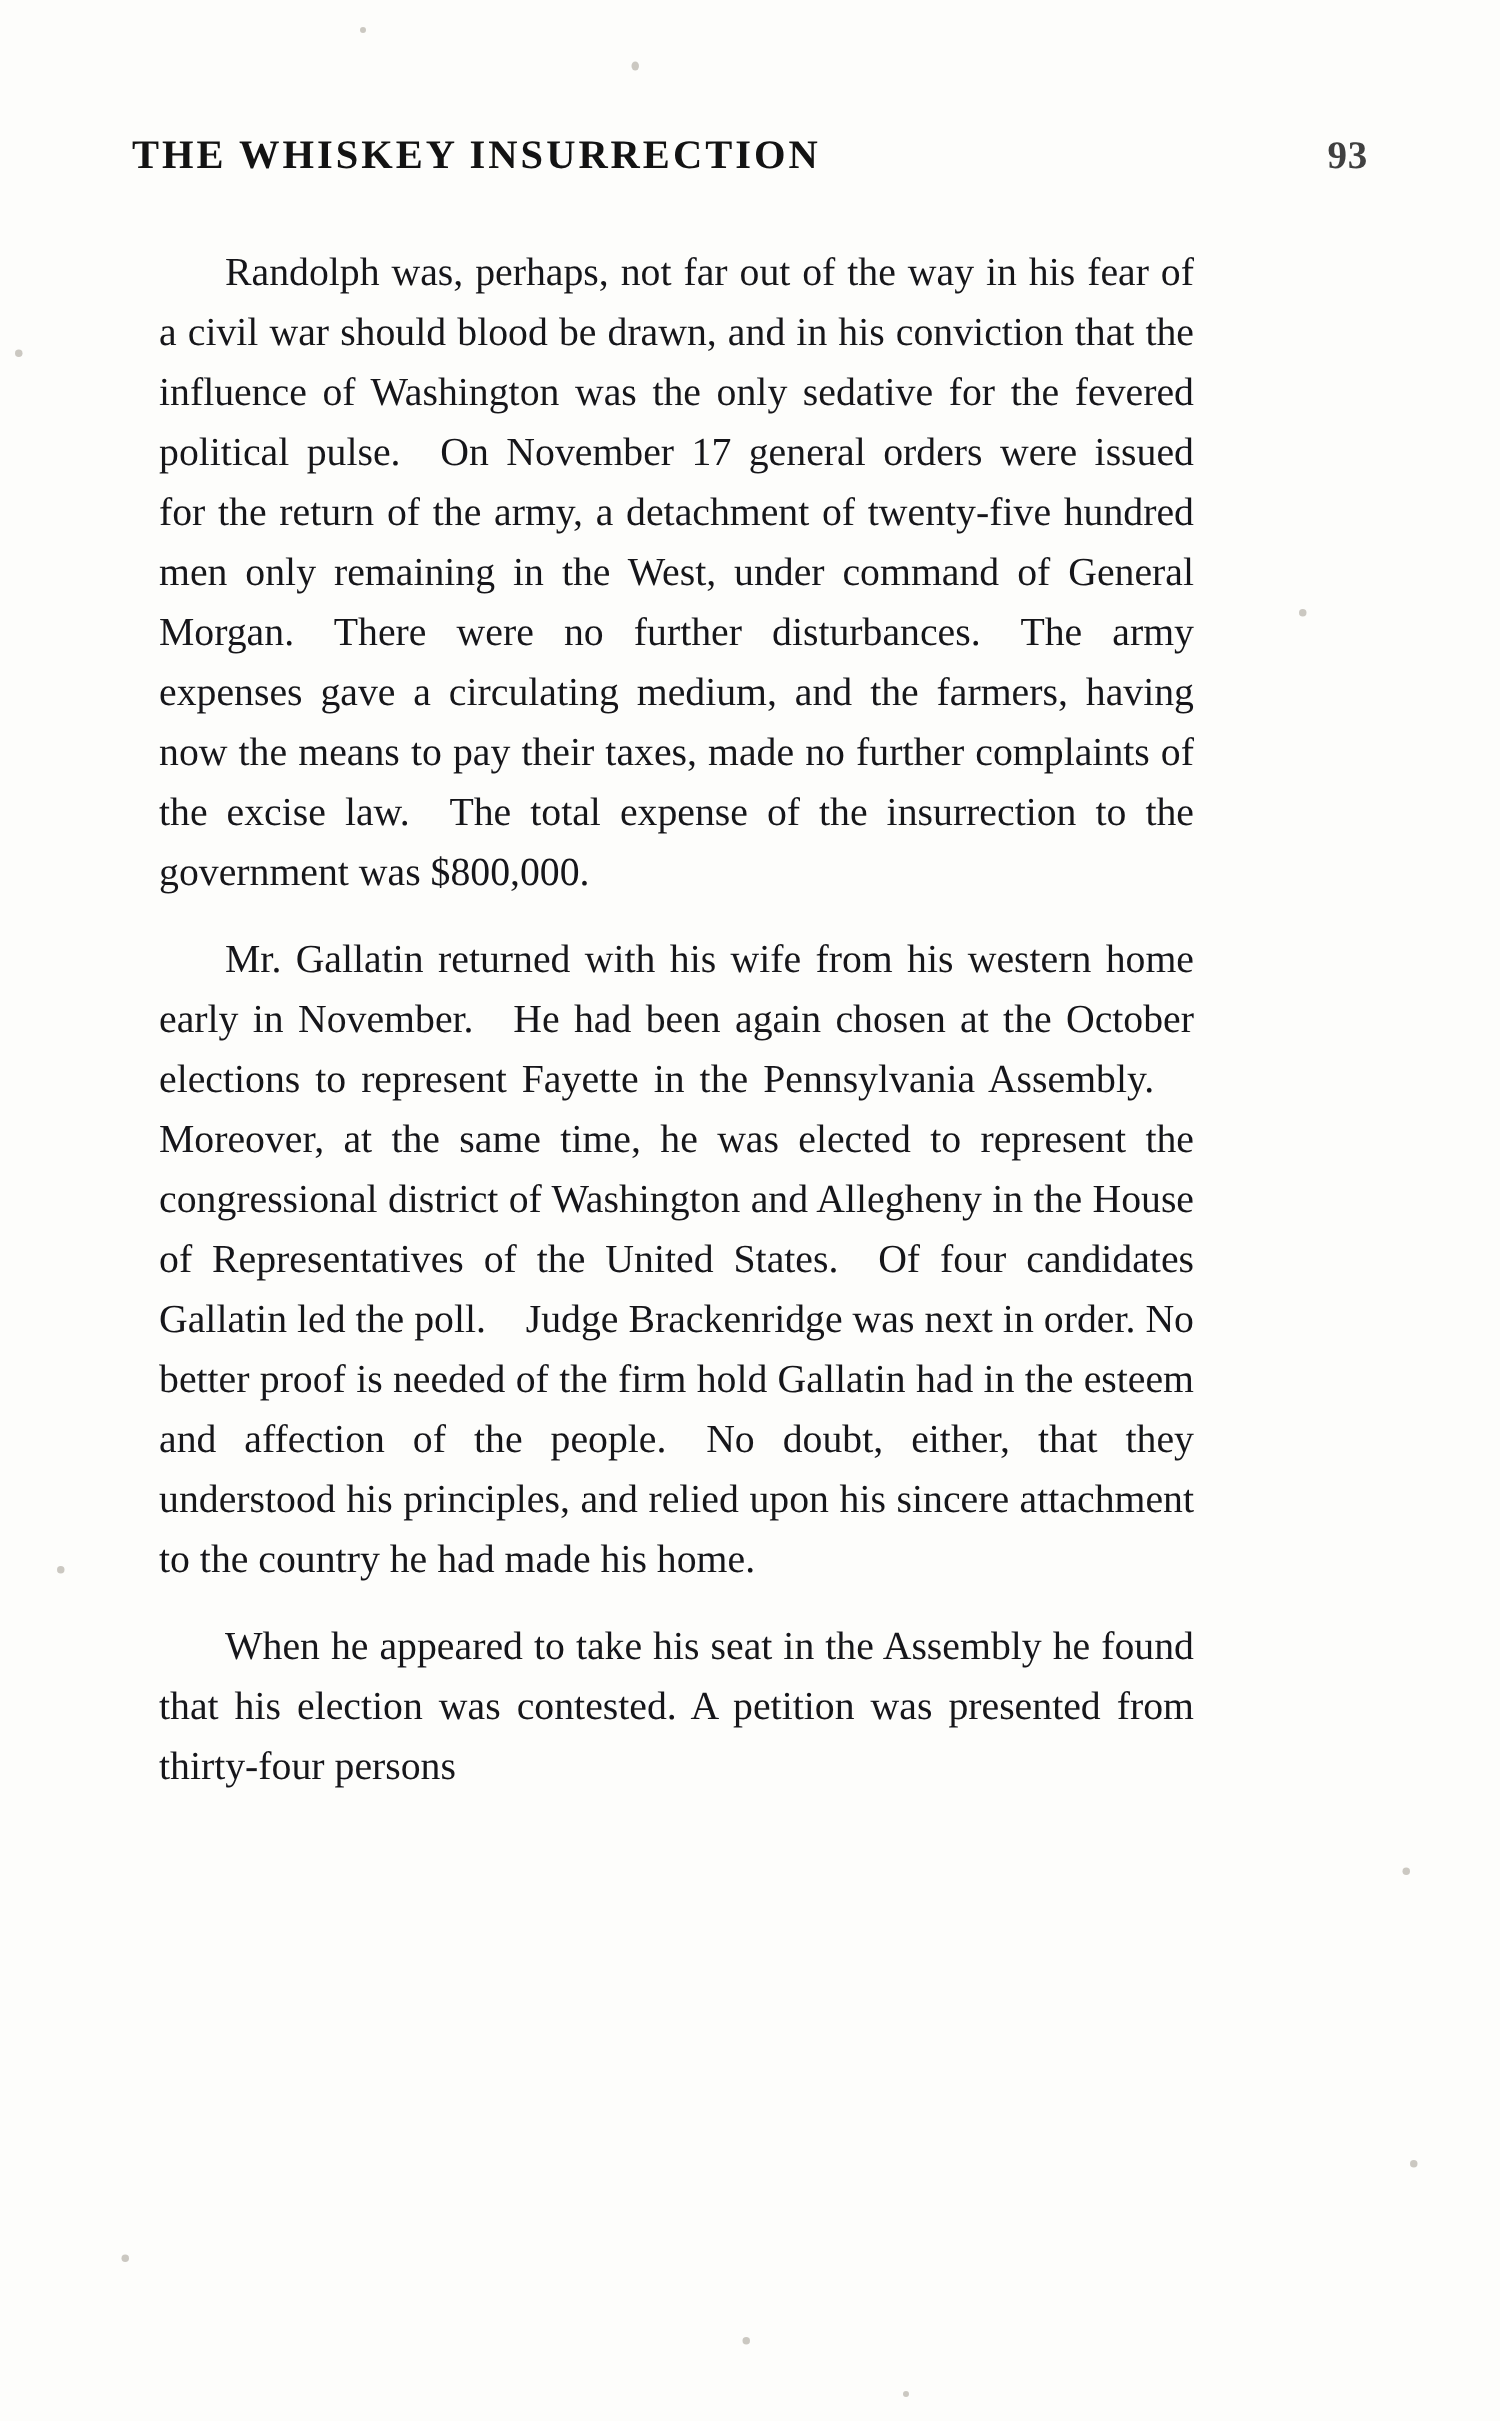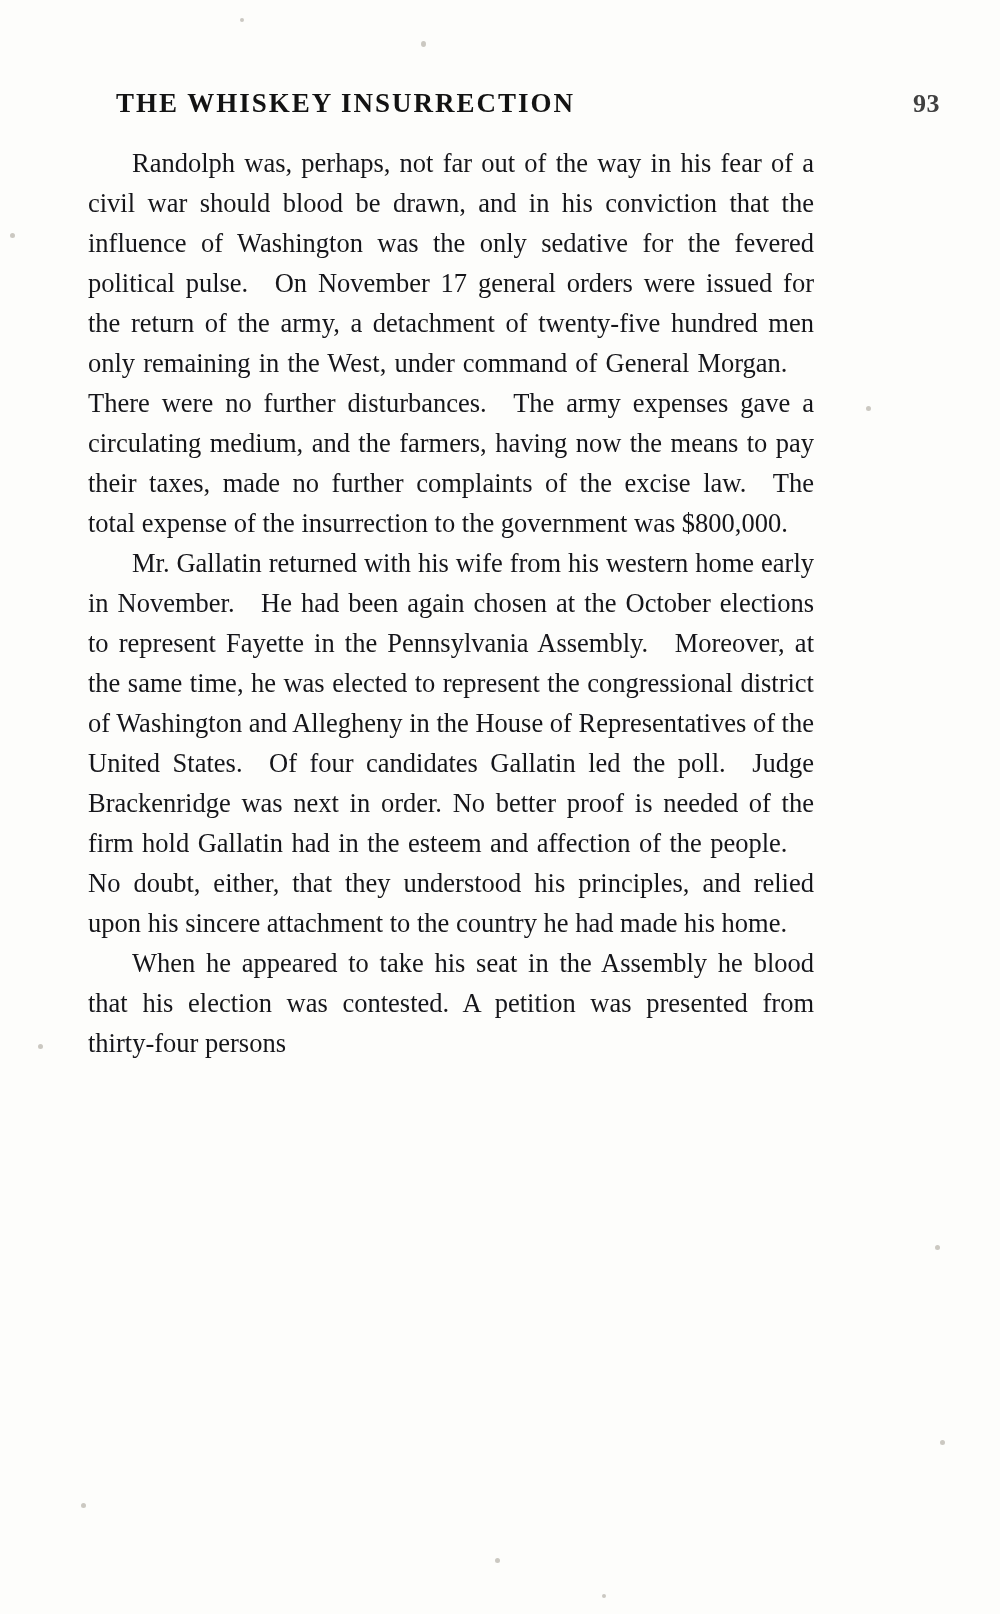--- a/index.html
+++ b/index.html
@@ -31,21 +31,20 @@
     opacity: .75;
   }
   .header {
     position: absolute;
     left: 88px;
     top: 88px;
     width: 824px;
     display: flex;
     align-items: baseline;
     justify-content: space-between;
-    margin-left: 28px;
   }
   .header-title {
     font-family: "Liberation Serif", serif;
     font-weight: 700;
     font-size: 27px;
     letter-spacing: 2.0px;
     color: #131313;
     white-space: nowrap;
   }
   .header-pageno {
@@ -55,21 +54,21 @@
     color: #404040;
     letter-spacing: 0.5px;
   }
   .body-text {
     position: absolute;
     left: 88px;
     top: 143px;
     width: 726px;
   }
   .para {
-    margin: 0;
+    margin: 18px;
     font-size: 26.5px;
     line-height: 40px;
     text-align: justify;
     text-justify: inter-word;
     color: #16161a;
     text-indent: 44px;
     hyphens: none;
   }
   .para + .para {
     margin-top: 0px;
@@ -95,16 +94,16 @@
   <span class="speck" style="left:940px;top:1440px;width:5px;height:5px;"></span>
 
   <div class="header">
     <span class="header-title">THE  WHISKEY  INSURRECTION</span>
     <span class="header-pageno">93</span>
   </div>
 
   <div class="body-text">
     <p class="para">Randolph was, perhaps, not far out of the way in his fear of a civil war should blood be drawn, and in his conviction that the influence of Washington was the only sedative for the fevered political pulse. On November 17 general orders were issued for the return of the army, a detachment of twenty-five hundred men only remaining in the West, under command of General Morgan. There were no further disturbances. The army expenses gave a circulating medium, and the farmers, having now the means to pay their taxes, made no further complaints of the excise law. The total expense of the insurrection to the government was $800,000.</p>
     <p class="para">Mr. Gallatin returned with his wife from his western home early in November. He had been again chosen at the October elections to represent Fayette in the Pennsylvania Assembly. Moreover, at the same time, he was elected to represent the congressional district of Washington and Allegheny in the House of Representatives of the United States. Of four candidates Gallatin led the poll. Judge Brackenridge was next in order. No better proof is needed of the firm hold Gallatin had in the esteem and affection of the people. No doubt, either, that they understood his principles, and relied upon his sincere attachment to the country he had made his home.</p>
-    <p class="para">When he appeared to take his seat in the Assembly he blood that his election was contested. A petition was presented from thirty-four persons</p>
+    <p class="para">When he appeared to take his seat in the Assembly he found that his election was contested. A petition was presented from thirty-four persons</p>
   </div>
 
 </div>
 
 </body></html>

